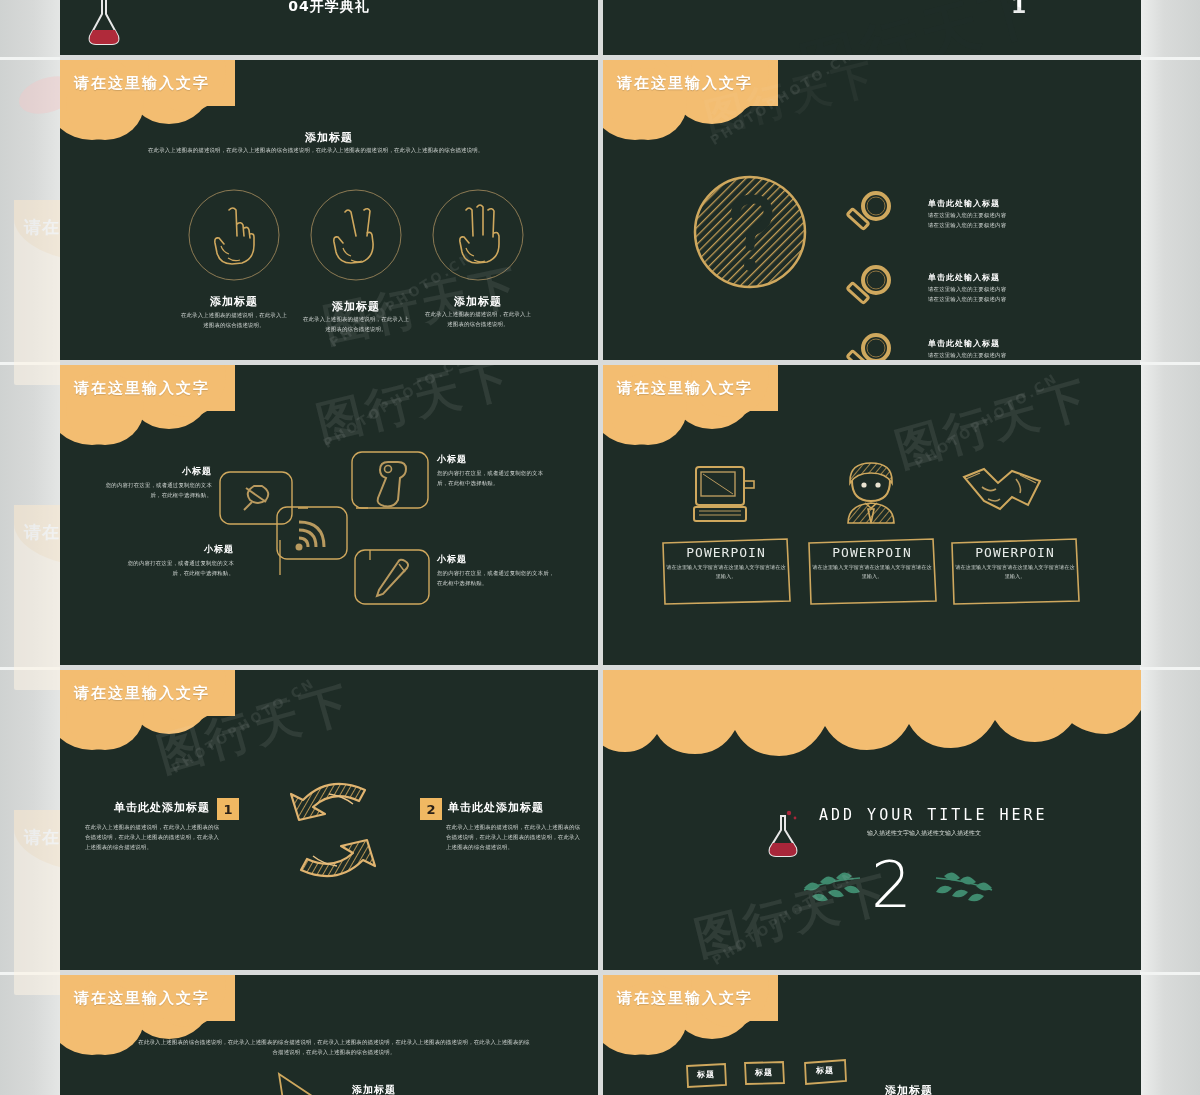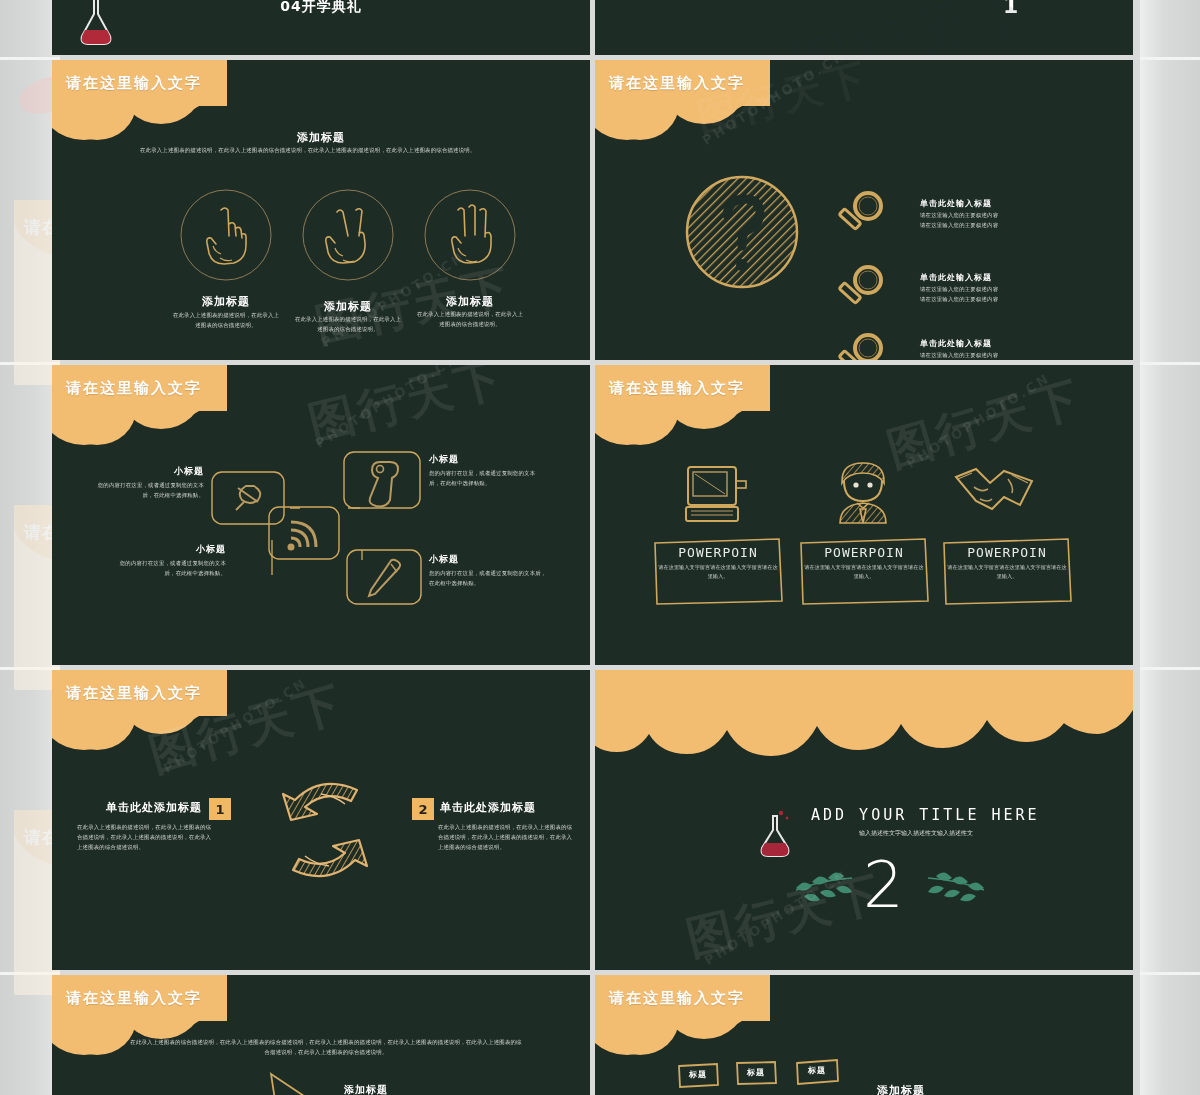--- a/index.html
+++ b/index.html
@@ -40,21 +40,21 @@
     position: absolute; left: 10px; top: 16px;
     font-size: 17px; color: #fff; letter-spacing: 1px; font-weight: bold;
     white-space: nowrap;
   }
   .ghost-blob {
     position: absolute; border-radius: 50%;
   }
 
   
   #deck {
-    position: absolute; left: 52px; top: 0; width: 1080px; height: 1095px;
+    position: absolute; left: 60px; top: 0; width: 1080px; height: 1095px;
   }
   .slide {
     position: absolute;
     background: #1e2c26;
     overflow: hidden;
   }
   .col-l { left: 0; width: 538px; }
   .col-r { left: 543px; width: 538px; }
 
   

